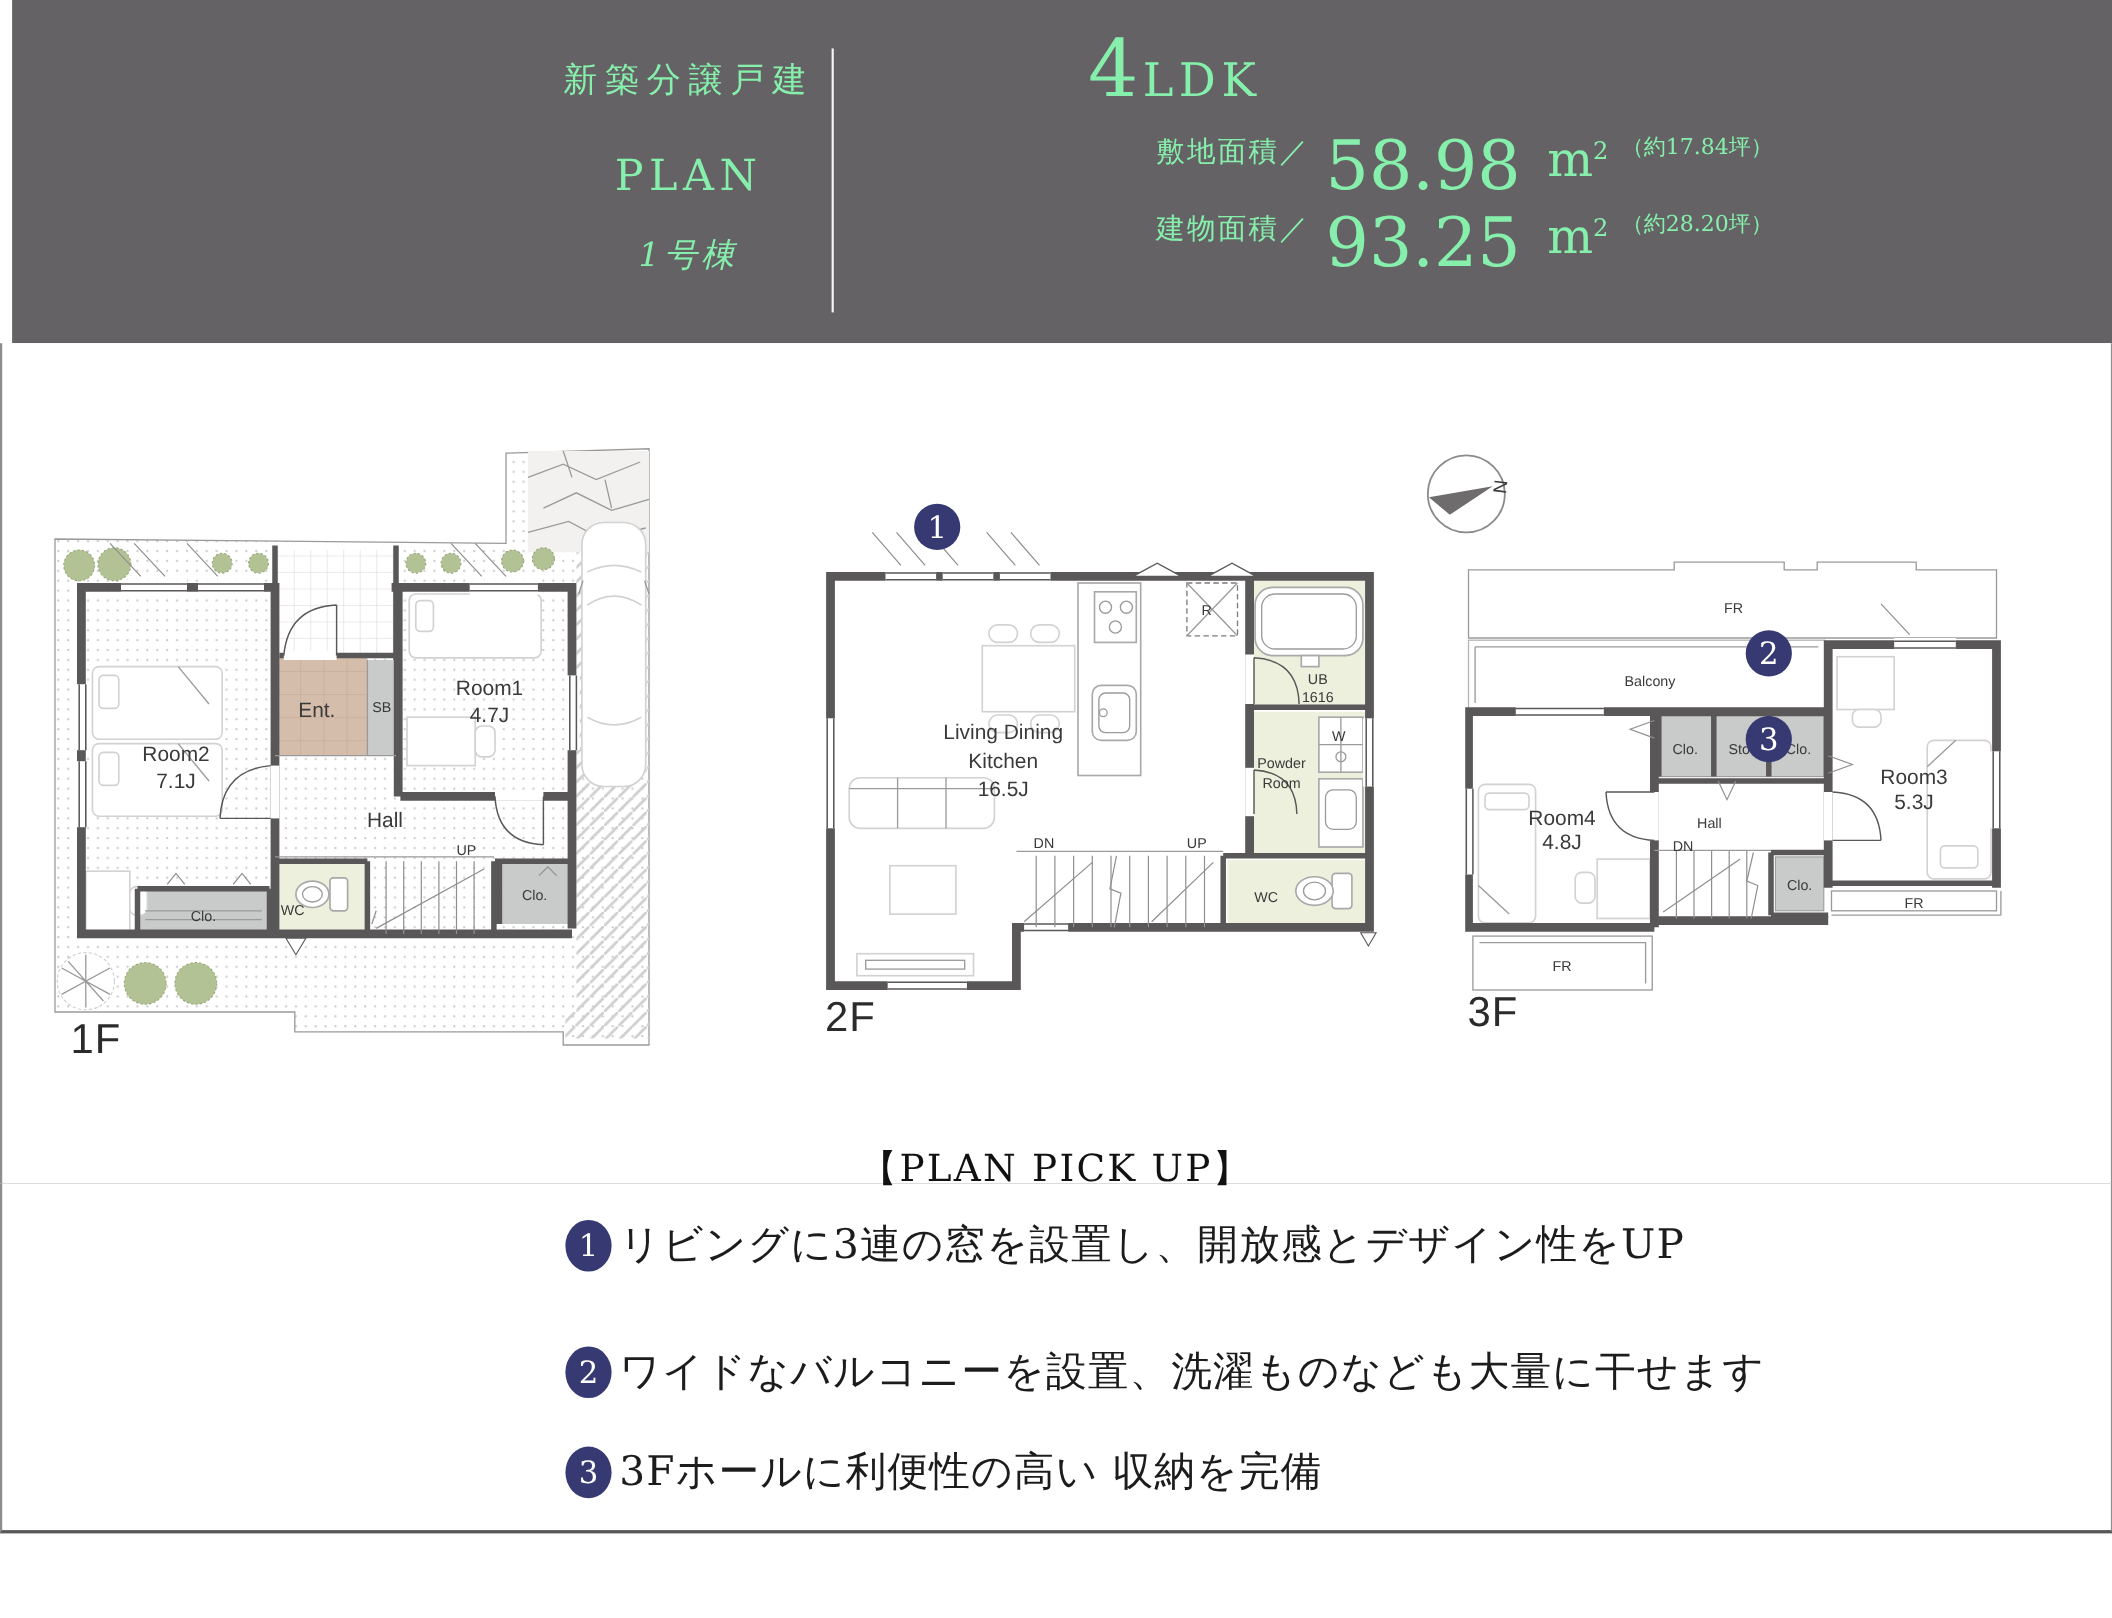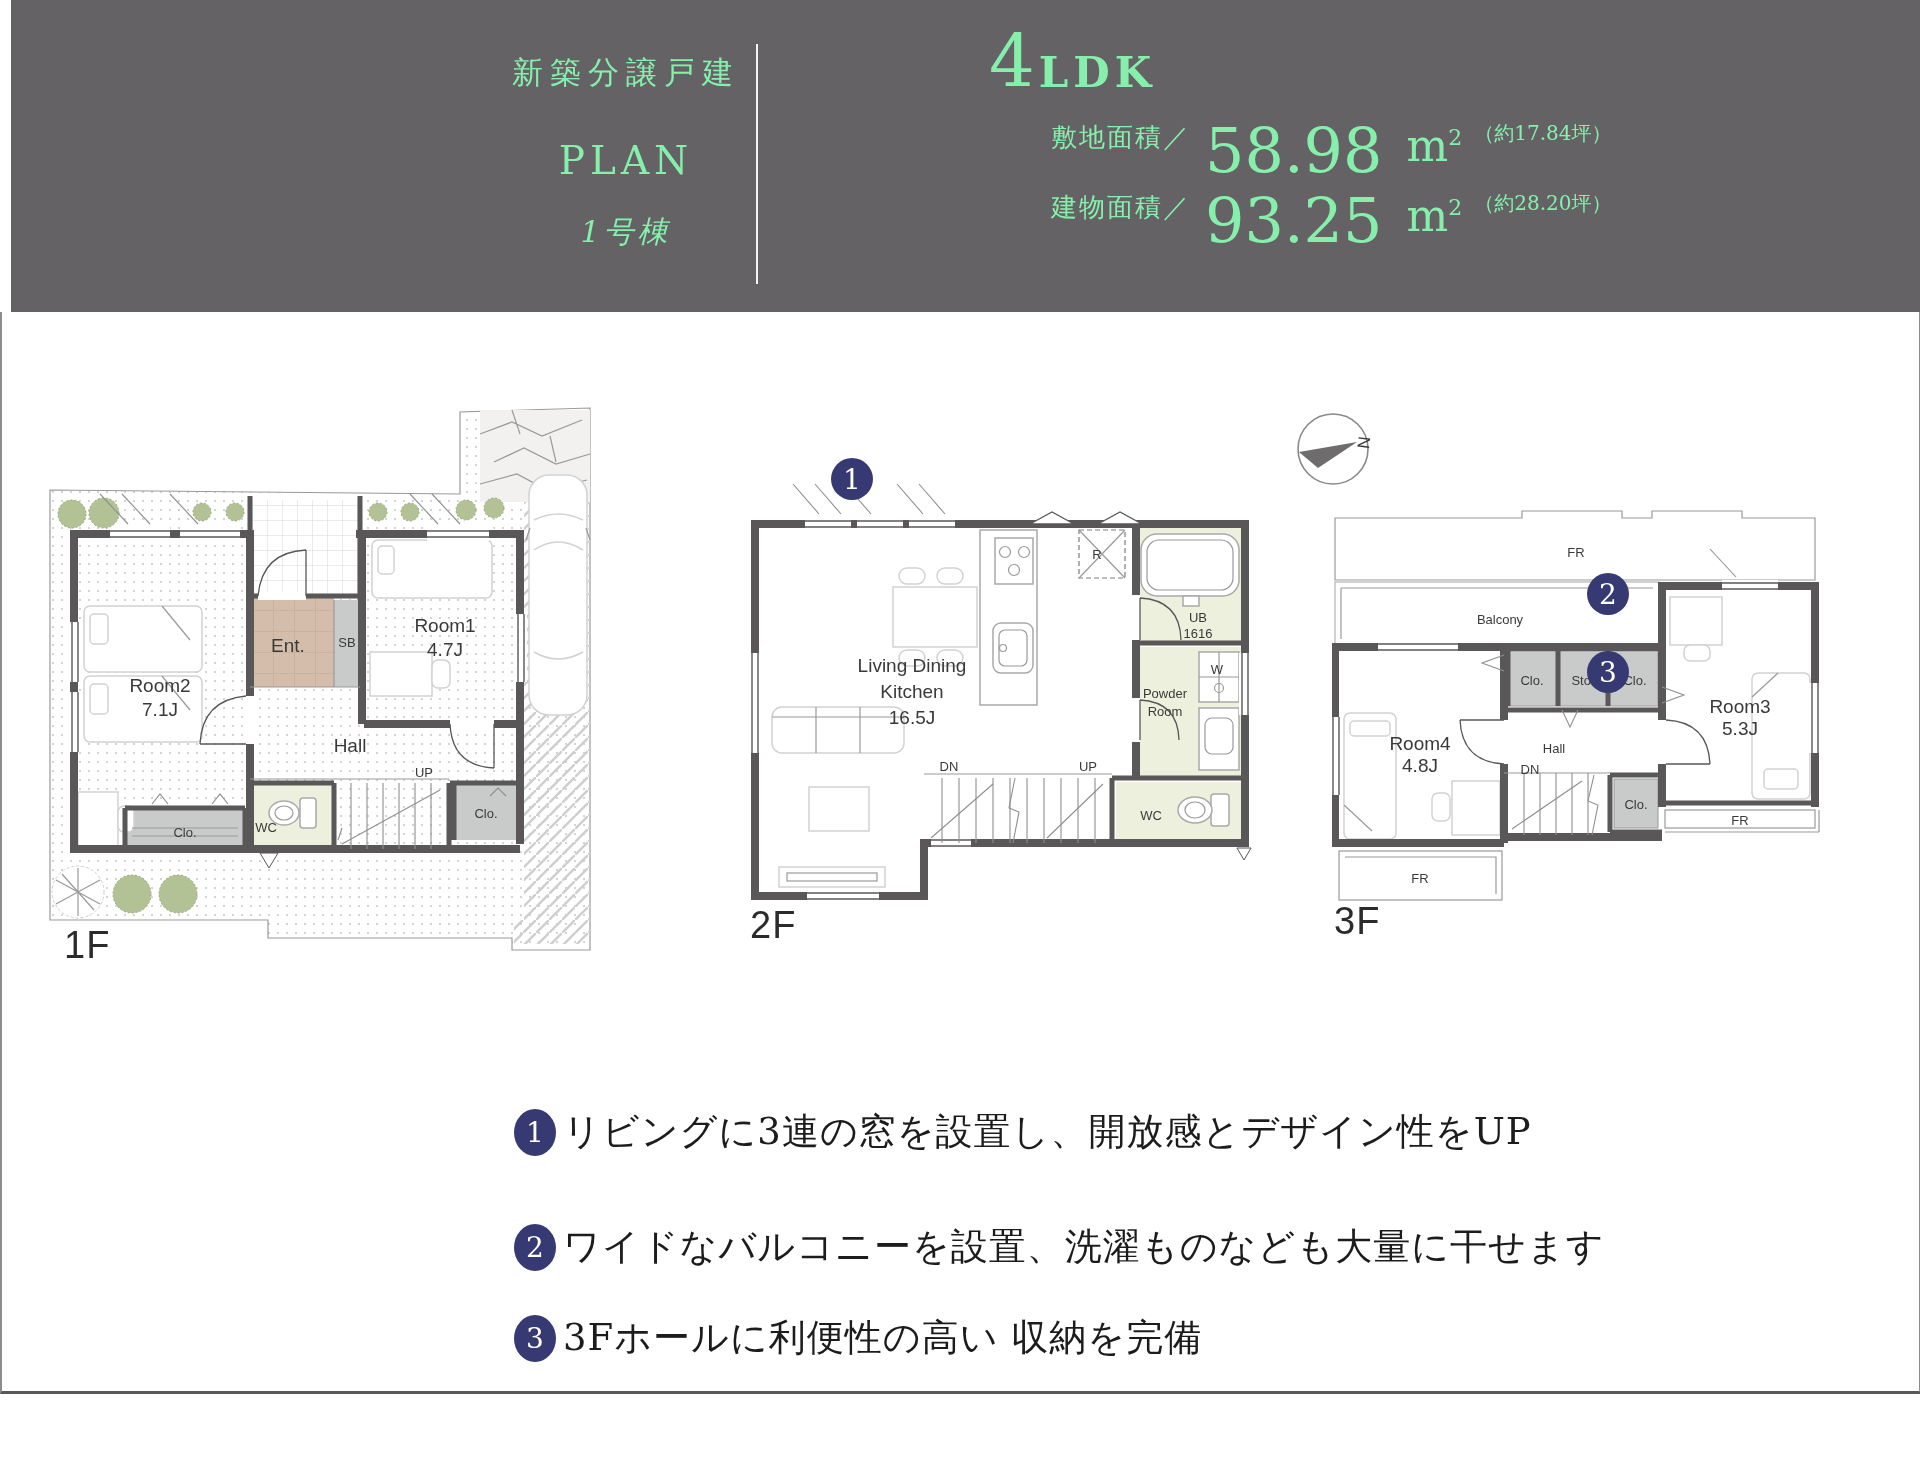--- a/index.html
+++ b/index.html
@@ -9,21 +9,21 @@
   .hdr{position:absolute;left:11px;top:0;width:1920px;height:312px;background:#646264;color:#86efac;}
   .hdr-line{position:absolute;left:470px;width:290px;text-align:center;
             font-family:"DejaVu Serif","Liberation Serif",serif;white-space:nowrap;}
   .hl1{top:52px;font-size:31px;letter-spacing:7px;}
   .hl2{top:138px;font-size:39px;letter-spacing:5px;}
   .hl3{top:212px;font-size:30px;letter-spacing:4px;font-style:italic;}
   .hdr-div{position:absolute;left:745px;top:44px;width:2px;height:240px;background:rgba(255,255,255,.92);}
   .ldk{position:absolute;left:978px;top:26px;display:flex;align-items:baseline;
        font-family:"DejaVu Serif","Liberation Serif",serif;}
   .ldk .n{font-size:72px;line-height:1;}
-  .ldk .t{font-size:42px;letter-spacing:5px;margin-left:4px;font-weight:bold;}
+  .ldk .t{font-size:42px;letter-spacing:5px;margin-left:4px;}
   .spec{position:absolute;left:1040px;display:flex;align-items:flex-start;
         font-family:"DejaVu Serif","Liberation Serif",serif;white-space:nowrap;}
   .spec.s1{top:120px;}  .spec.s2{top:190px;}
   .spec .lab{font-size:26px;letter-spacing:2px;}
   .spec .val{font-size:62px;line-height:1;margin-left:14px;}
   .spec .unit{font-size:44px;margin-left:24px;}
   .spec sup{font-size:22px;vertical-align:super;}
   .spec .tsubo{font-size:20px;margin-left:12px;}
   
   .plans{position:absolute;left:0;top:312px;width:1917px;height:764px;background:#fff;
@@ -412,20 +412,21 @@
       <circle cx="39" cy="39" r="35" fill="#fff" stroke="#8a8a8a" stroke-width="1.6"></circle>
       <polygon points="5,42 63,32 24,58" fill="#6e6c6c"></polygon>
       <text x="66" y="34" font-size="17" fill="#333" font-family="DejaVu Serif, serif" text-anchor="middle" transform="rotate(97 66,32)">N</text>
     </svg>
 
     <div class="floor-label" style="left:62px;top:612px">1F</div>
     <div class="floor-label" style="left:748px;top:592px">2F</div>
     <div class="floor-label" style="left:1332px;top:588px">3F</div>
   </section>
 
+  <div class="pickup-heading">【PLAN PICK UP】</div>
 
   <section class="pickup">
     <div class="pk-row" style="top:30px">
       <span class="badge">1</span>
       <span class="txt">リビングに3連の窓を設置し、開放感とデザイン性をUP</span>
     </div>
     <div class="pk-row" style="top:145px">
       <span class="badge">2</span>
       <span class="txt">ワイドなバルコニーを設置、洗濯ものなども大量に干せます</span>
     </div>

